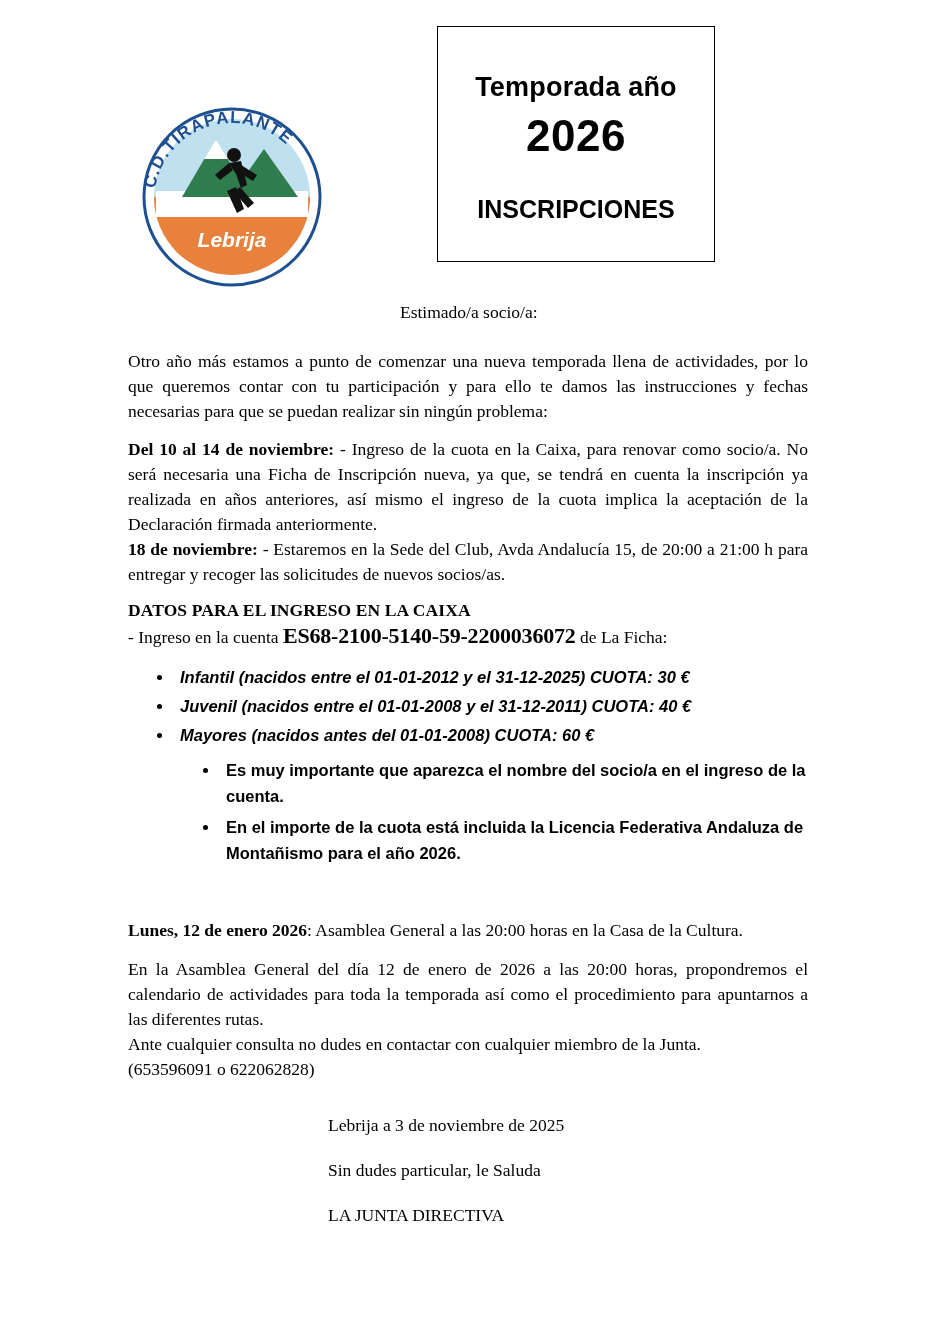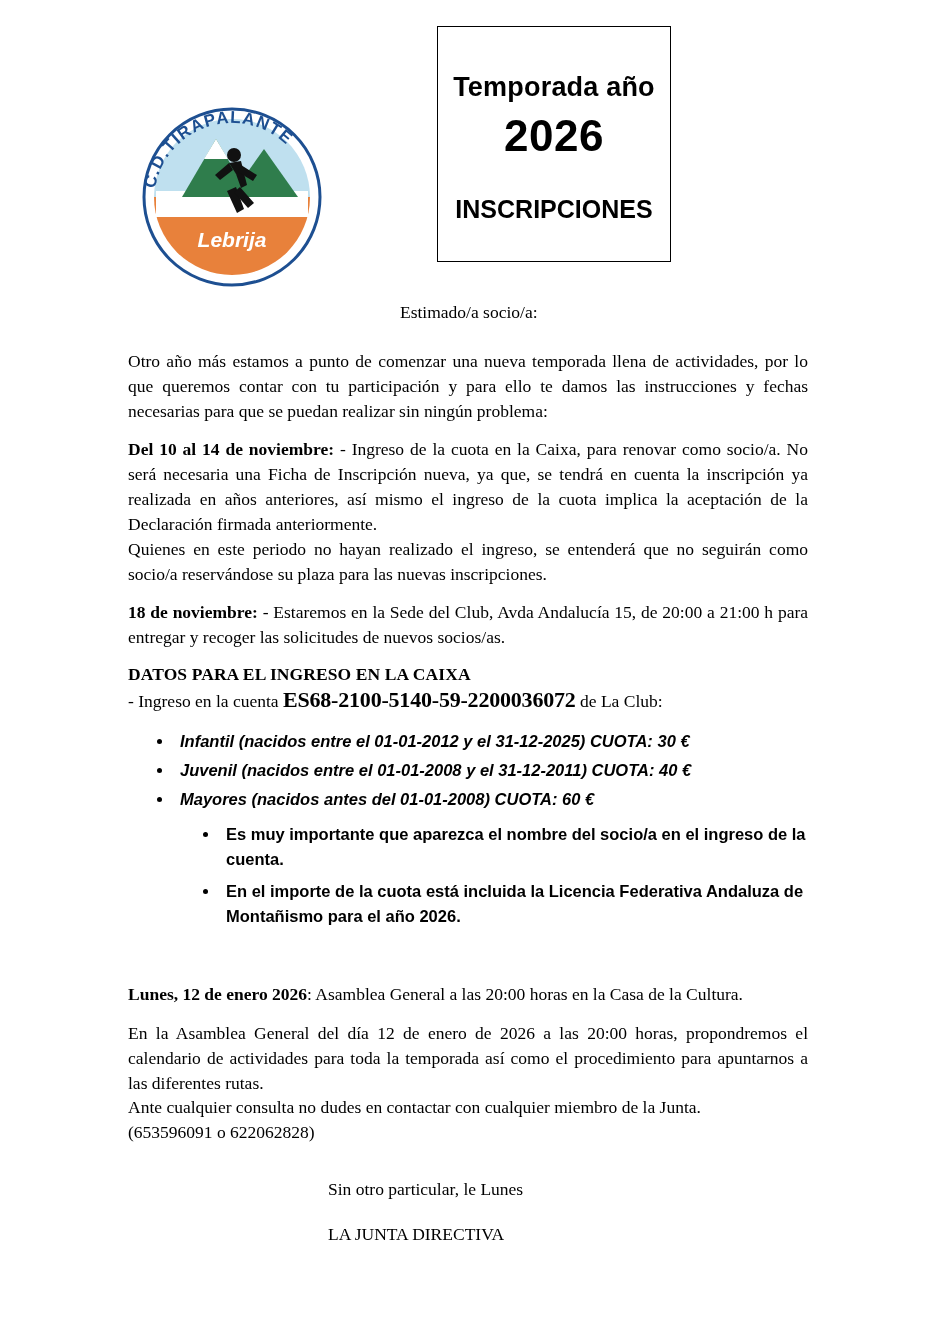--- a/index.html
+++ b/index.html
@@ -35,21 +35,21 @@
     top: 105px;
     width: 205px;
     height: 185px;
   }
   .logo svg { display: block; }
 
   .title-box {
     position: absolute;
     left: 437px;
     top: 26px;
-    width: 234px;
+    width: 278px;
     height: 236px;
     border: 1.5px solid #000;
     box-sizing: border-box;
     display: flex;
     flex-direction: column;
     align-items: center;
     justify-content: center;
     font-family: "Liberation Sans", sans-serif;
   }
   .title-line1 {
@@ -185,30 +185,29 @@
   <div class="content">
 
     <p class="para" style="padding-left:272px; margin-bottom:24px;">Estimado/a socio/a:</p>
 
     <p class="para">Otro año más estamos a punto de comenzar una nueva temporada llena de actividades, por lo que queremos contar con tu participación y para ello te damos las instrucciones y fechas necesarias para que se puedan realizar sin ningún problema:</p>
 
     <p class="para tight">
       <span class="b">Del 10 al 14 de noviembre:</span><span> - Ingreso de la cuota en la Caixa, para renovar como socio/a. No será necesaria una Ficha de Inscripción nueva, ya que, se tendrá en cuenta la inscripción ya realizada en años anteriores, así mismo el ingreso de la cuota implica la aceptación de la Declaración firmada anteriormente.</span>
     </p>
 
-    <p class="para">Quienes en este periodo no hayan realizado el ingreso, se entenderá que no seguirán como socio/a reservándose su plaza para las nuevas inscripciones.</p>
 
     <p class="para">
       <span class="b">18 de noviembre:</span><span> - Estaremos en la Sede del Club, Avda Andalucía 15, de 20:00 a 21:00 h para entregar y recoger las solicitudes de nuevos socios/as.</span>
     </p>
 
     <p class="datos-title">DATOS PARA EL INGRESO EN LA CAIXA</p>
 
     <p class="cuenta-line">
-      <span>- Ingreso en la cuenta </span><span class="iban">ES68-2100-5140-59-2200036072</span><span> de La Club:</span>
+      <span>- Ingreso en la cuenta </span><span class="iban">ES68-2100-5140-59-2200036072</span><span> de La Ficha:</span>
     </p>
 
     <ul class="fees">
       <li>Infantil (nacidos entre el 01-01-2012 y el 31-12-2025) CUOTA: 30 €</li>
       <li>Juvenil (nacidos entre el 01-01-2008 y el 31-12-2011) CUOTA: 40 €</li>
       <li>Mayores (nacidos antes del 01-01-2008) CUOTA: 60 €</li>
     </ul>
 
     <ul class="notes">
       <li>Es muy importante que aparezca el nombre del socio/a en el ingreso de la cuenta.</li>
@@ -221,18 +220,19 @@
       <span class="b">Lunes, 12 de enero 2026</span><span>: Asamblea General a las 20:00 horas en la Casa de la Cultura.</span>
     </p>
 
     <p class="para tight">En la Asamblea General del día 12 de enero de 2026 a las 20:00 horas, propondremos el calendario de actividades para toda la temporada así como el procedimiento para apuntarnos a las diferentes rutas.</p>
 
     <p class="para tight">Ante cualquier consulta no dudes en contactar con cualquier miembro de la Junta.</p>
 
     <p class="para">(653596091 o 622062828)</p>
 
     <div class="sign-block">
-      <div>Sin otro particular, le Lunes</div>
+      <div>Lebrija a 3 de noviembre de 2025</div>
+      <div>Sin dudes particular, le Saluda</div>
       <div class="bold">LA JUNTA DIRECTIVA</div>
     </div>
 
   </div>
 </div>
 
 </body></html>

